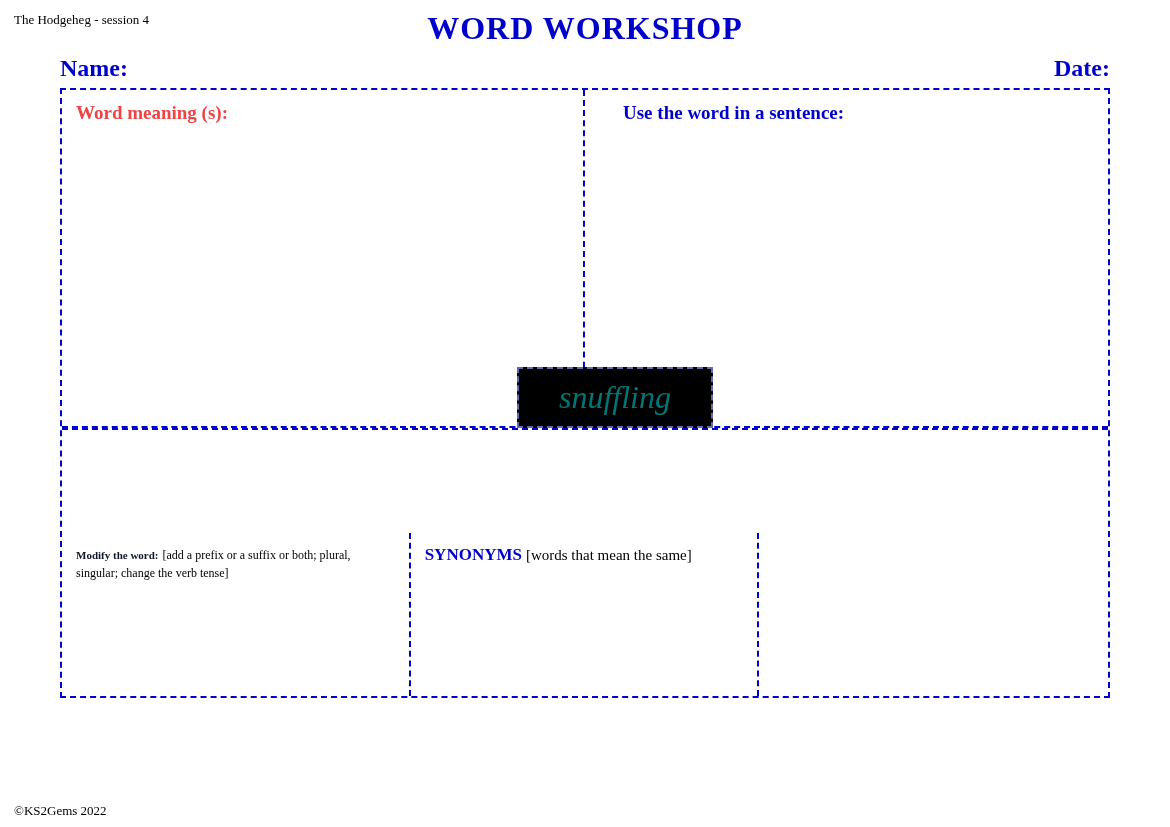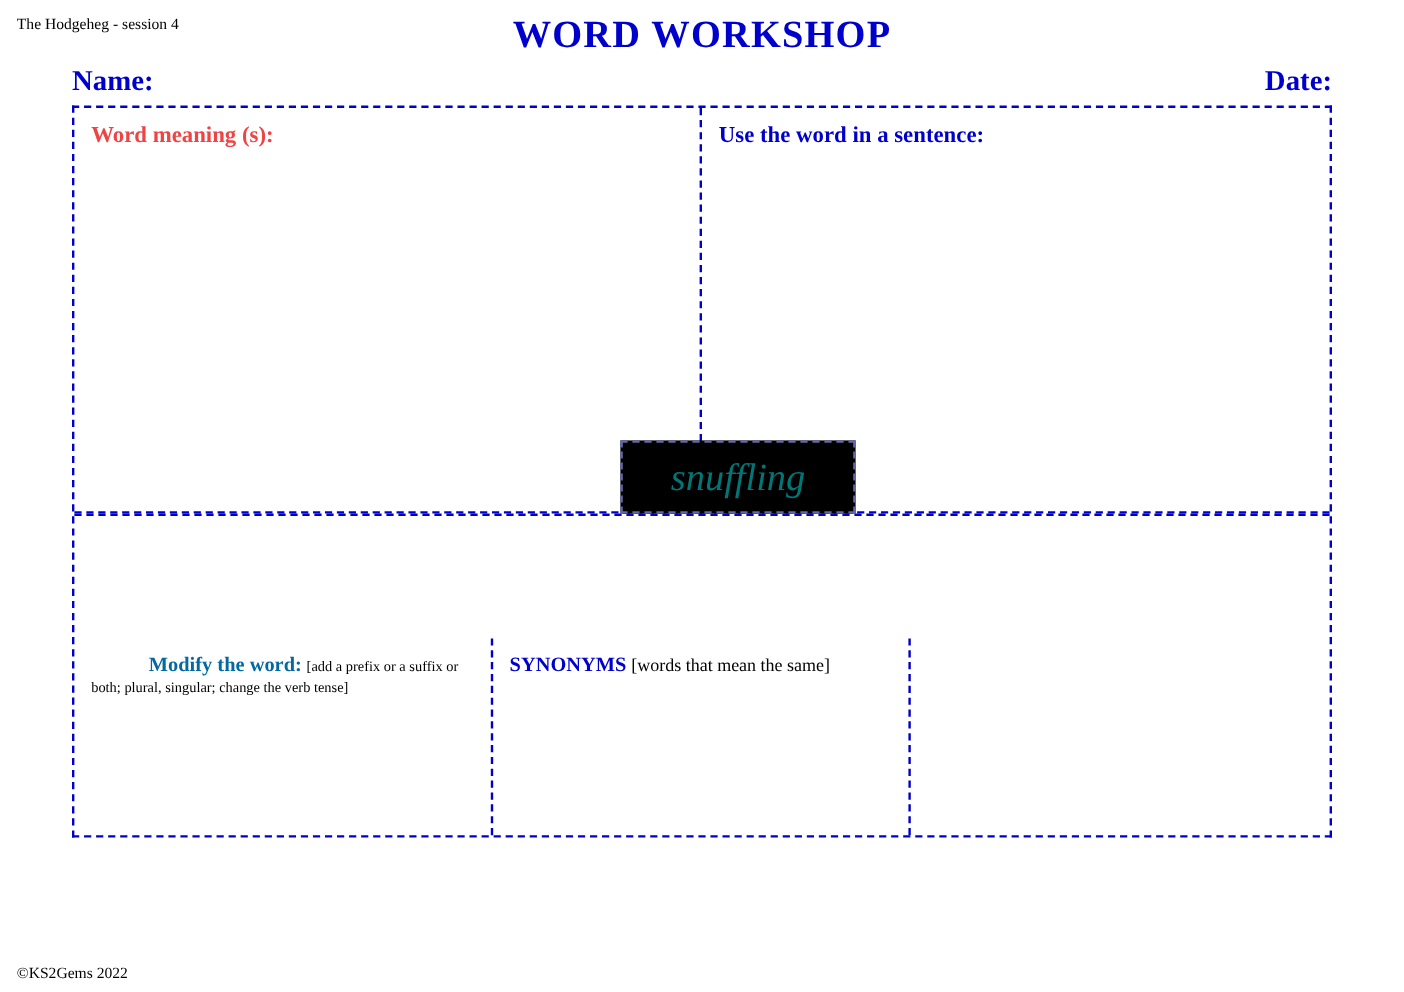--- a/index.html
+++ b/index.html
@@ -87,20 +87,21 @@
     .cell-top-right {
       border-bottom: 2px dashed #0000cc;
       padding: 12px 14px;
       position: relative;
     }
 
     .use-word-label {
       color: #0000cc;
       font-size: 19px;
       font-weight: bold;
+      margin-left: 24px;
     }
 
     
     .center-word-box {
       position: absolute;
       left: 50%;
       transform: translateX(-50%);
       bottom: -1px;
       background: #000000;
       border: 2px dashed #6666aa;
@@ -129,24 +130,23 @@
     .cell-bottom-middle {
       border-right: 2px dashed #0000cc;
       padding: 12px 14px;
     }
 
     .cell-bottom-right {
       padding: 12px 14px;
     }
 
     .modify-label {
-      color: #0369a1;
-      font-size: 17px;
-      font-weight: bold;
-      margin-left: 48px;
+      color: #0f172a;
+      font-size: 11px;
+      font-weight: bold;
     }
 
     .modify-sublabel {
       color: #000;
       font-size: 12px;
     }
 
     .synonyms-label {
       color: #0000cc;
       font-size: 17px;

